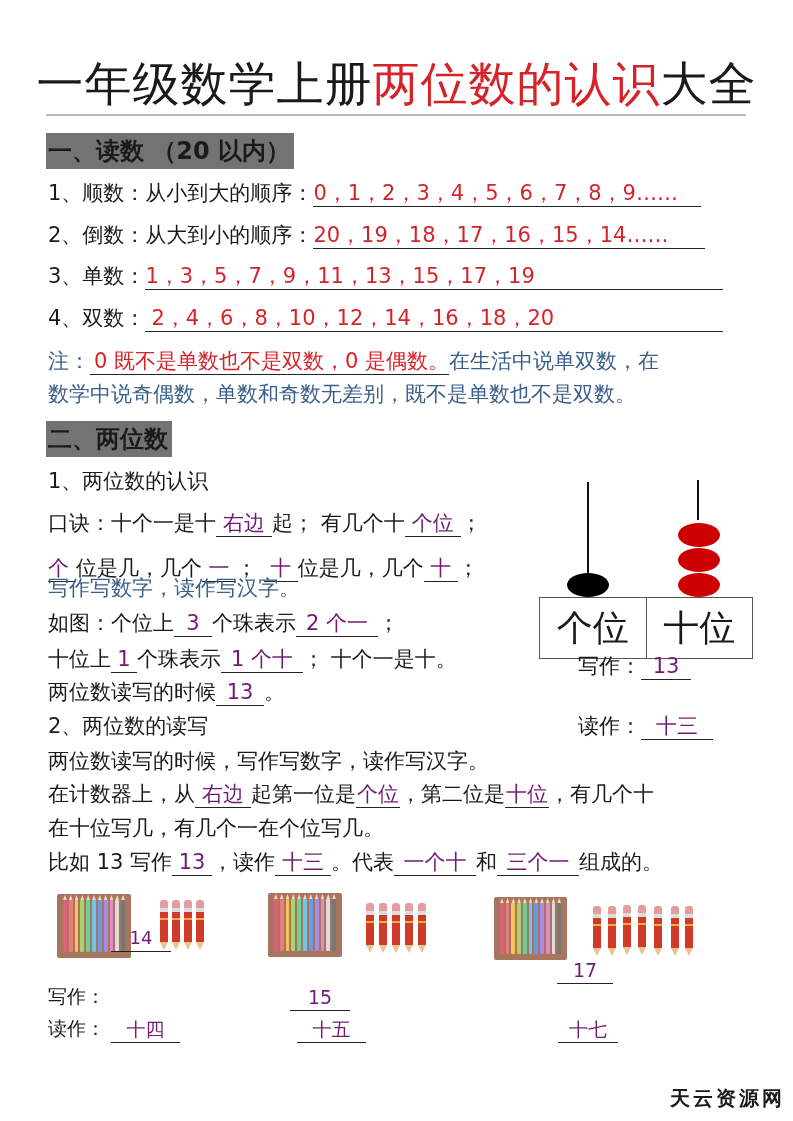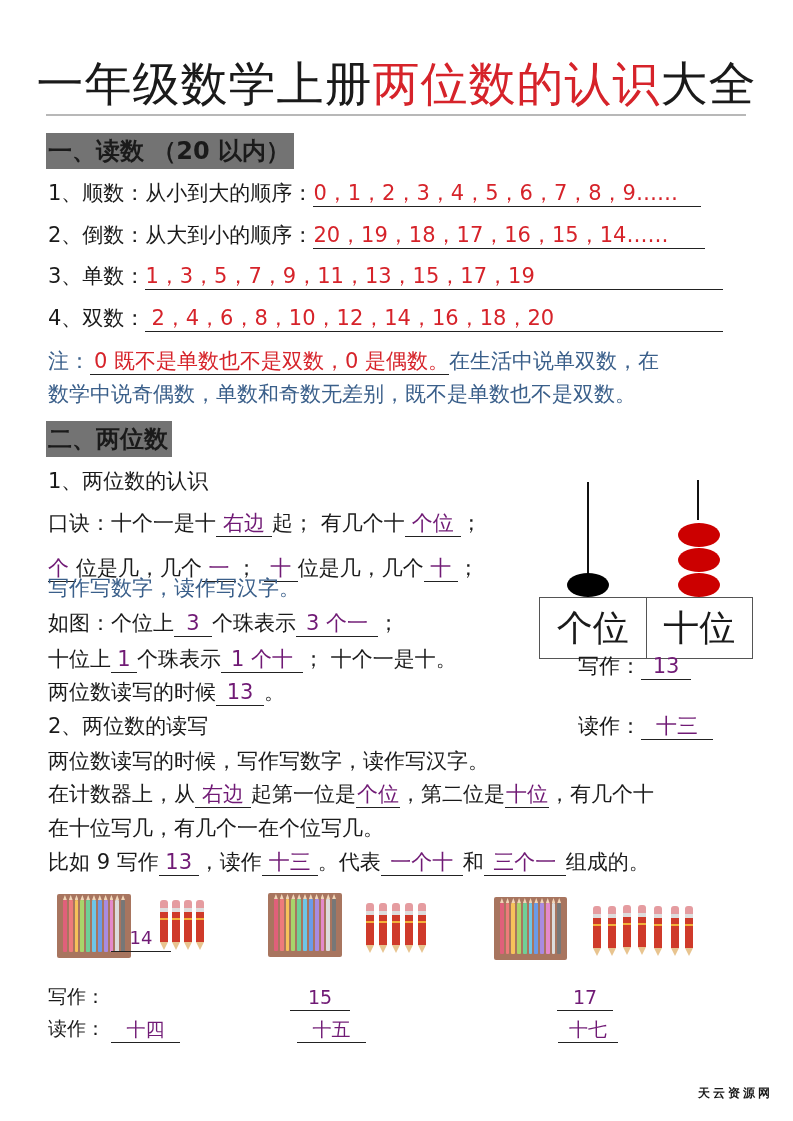--- a/index.html
+++ b/index.html
@@ -22,21 +22,21 @@
   .place-table .cell:first-child{border-right:1.5px solid #555;}
   .pbox{position:absolute;background:#a8755f;border-radius:2px;display:flex;gap:2px;padding:6px 6px 6px 6px;box-sizing:border-box;}
   .pbox .cp{flex:1;border-radius:1px;position:relative;}
   .pbox .cp::before{content:"";position:absolute;top:-5px;left:0;right:0;height:5px;background:#f1d6b8;clip-path:polygon(50% 0,100% 100%,0 100%);}
   .pencil{position:absolute;width:8px;height:50px;}
   .pencil .cap{height:8px;background:#e59ca0;border-radius:3px 3px 0 0;}
   .pencil .band{height:4px;background:#ddd;}
   .pencil .body{height:30px;background:#cf3a2a;position:relative;}
   .pencil .body::after{content:"";position:absolute;left:0;right:0;top:6px;height:2px;background:#f2b23a;}
   .pencil .tip{height:8px;background:#e8c48f;clip-path:polygon(0 0,100% 0,50% 100%);}
-  .watermark{right:20px;top:1085px;font-size:12px;font-weight:bold;letter-spacing:3px;}
+  .watermark{right:8px;top:1085px;font-size:20px;font-weight:bold;letter-spacing:3px;}
 </style>
 </head>
 <body>
 
 <div class="abs title">
   <span>一年级数学上册</span><span class="red">两位数的认识</span><span>大全</span>
 </div>
 <div class="abs rule"></div>
 
 <div class="abs hl" style="left:46px;top:133px;">一、读数 （20 以内）</div>
@@ -63,21 +63,21 @@
 
 <div class="abs line" style="left:48px;top:508px;">
   <span>口诀：十个一是十</span><span class="blank" style="width:56px;">右边</span><span>起； 有几个十</span><span class="blank" style="width:56px;">个位</span><span>；</span>
 </div>
 <div class="abs line" style="left:48px;top:541px;margin-top:12px;">
   <span class="blank" style="width:28px;text-align:left;">个</span><span>位是几，几个</span><span class="blank" style="width:34px;">一</span><span>；</span>&nbsp;<span class="blank" style="width:34px;">十</span><span>位是几，几个</span><span class="blank" style="width:34px;">十</span><span>；</span>
 </div>
 <div class="abs line blue" style="left:48px;top:573px;text-align:right;">写作写数字，读作写汉字。</div>
 
 <div class="abs line" style="left:48px;top:608px;">
-  <span>如图：个位上</span><span class="blank" style="width:38px;">3</span><span>个珠表示</span><span class="blank" style="width:82px;">3 个一</span><span>；</span>
+  <span>如图：个位上</span><span class="blank" style="width:38px;">3</span><span>个珠表示</span><span class="blank" style="width:82px;">2 个一</span><span>；</span>
 </div>
 <div class="abs line" style="left:48px;top:644px;">
   <span>十位上</span><span class="blank" style="width:26px;">1</span><span>个珠表示</span><span class="blank" style="width:82px;">1 个十</span><span>； 十个一是十。</span>
 </div>
 <div class="abs line" style="left:48px;top:677px;">
   <span>两位数读写的时候</span><span class="blank" style="width:48px;">13</span><span>。</span>
 </div>
 
 <div>
   <div class="abacus-rod" style="left:587px;top:482px;height:96px;"></div>
@@ -98,21 +98,21 @@
   <span>读作：</span><span class="blank" style="width:72px;">十三</span>
 </div>
 
 <div class="abs line" style="left:48px;top:711px;">2、两位数的读写</div>
 <div class="abs line" style="left:48px;top:746px;">两位数读写的时候，写作写数字，读作写汉字。</div>
 <div class="abs line" style="left:48px;top:779px;">
   <span>在计数器上，从</span><span class="blank" style="width:56px;">右边</span><span>起第一位是</span><span class="blank" style="width:44px;">个位</span><span>，第二位是</span><span class="blank" style="width:44px;">十位</span><span>，有几个十</span>
 </div>
 <div class="abs line" style="left:48px;top:813px;">在十位写几，有几个一在个位写几。</div>
 <div class="abs line" style="left:48px;top:847px;">
-  <span>比如 9 写作</span><span class="blank" style="width:40px;">13</span><span>，读作</span><span class="blank" style="width:56px;">十三</span><span>。代表</span><span class="blank" style="width:82px;">一个十</span><span>和</span><span class="blank" style="width:82px;">三个一</span><span>组成的。</span>
+  <span>比如 13 写作</span><span class="blank" style="width:40px;">13</span><span>，读作</span><span class="blank" style="width:56px;">十三</span><span>。代表</span><span class="blank" style="width:82px;">一个十</span><span>和</span><span class="blank" style="width:82px;">三个一</span><span>组成的。</span>
 </div>
 
 <div>
   <div class="pbox" style="left:57px;top:894px;width:74px;height:64px;">
     <div class="cp" style="background:#e0607a"></div>
       <div class="cp" style="background:#ee7b7b"></div>
       <div class="cp" style="background:#f7c25a"></div>
       <div class="cp" style="background:#a8d46a"></div>
       <div class="cp" style="background:#6fcf97"></div>
       <div class="cp" style="background:#6ec6e8"></div>
@@ -252,16 +252,16 @@
 
 <div class="abs line" style="left:48px;top:981px;font-size:19px;">写作：</div>
 <div class="abs line" style="left:48px;top:1013px;font-size:19px;">读作：</div>
 
 <div class="abs blank" style="left:111px;top:925px;width:60px;font-size:18px;">14</div>
 <div class="abs blank" style="left:111px;top:1016px;width:69px;font-size:19px;">十四</div>
 
 <div class="abs blank" style="left:290px;top:984px;width:60px;font-size:19px;">15</div>
 <div class="abs blank" style="left:297px;top:1016px;width:69px;font-size:19px;">十五</div>
 
-<div class="abs blank" style="left:557px;top:984px;width:56px;font-size:19px;">17</div>
+<div class="abs blank" style="left:557px;top:957px;width:56px;font-size:19px;">17</div>
 <div class="abs blank" style="left:558px;top:1016px;width:60px;font-size:19px;">十七</div>
 
 <div class="abs watermark">天云资源网</div>
 
 </body></html>

